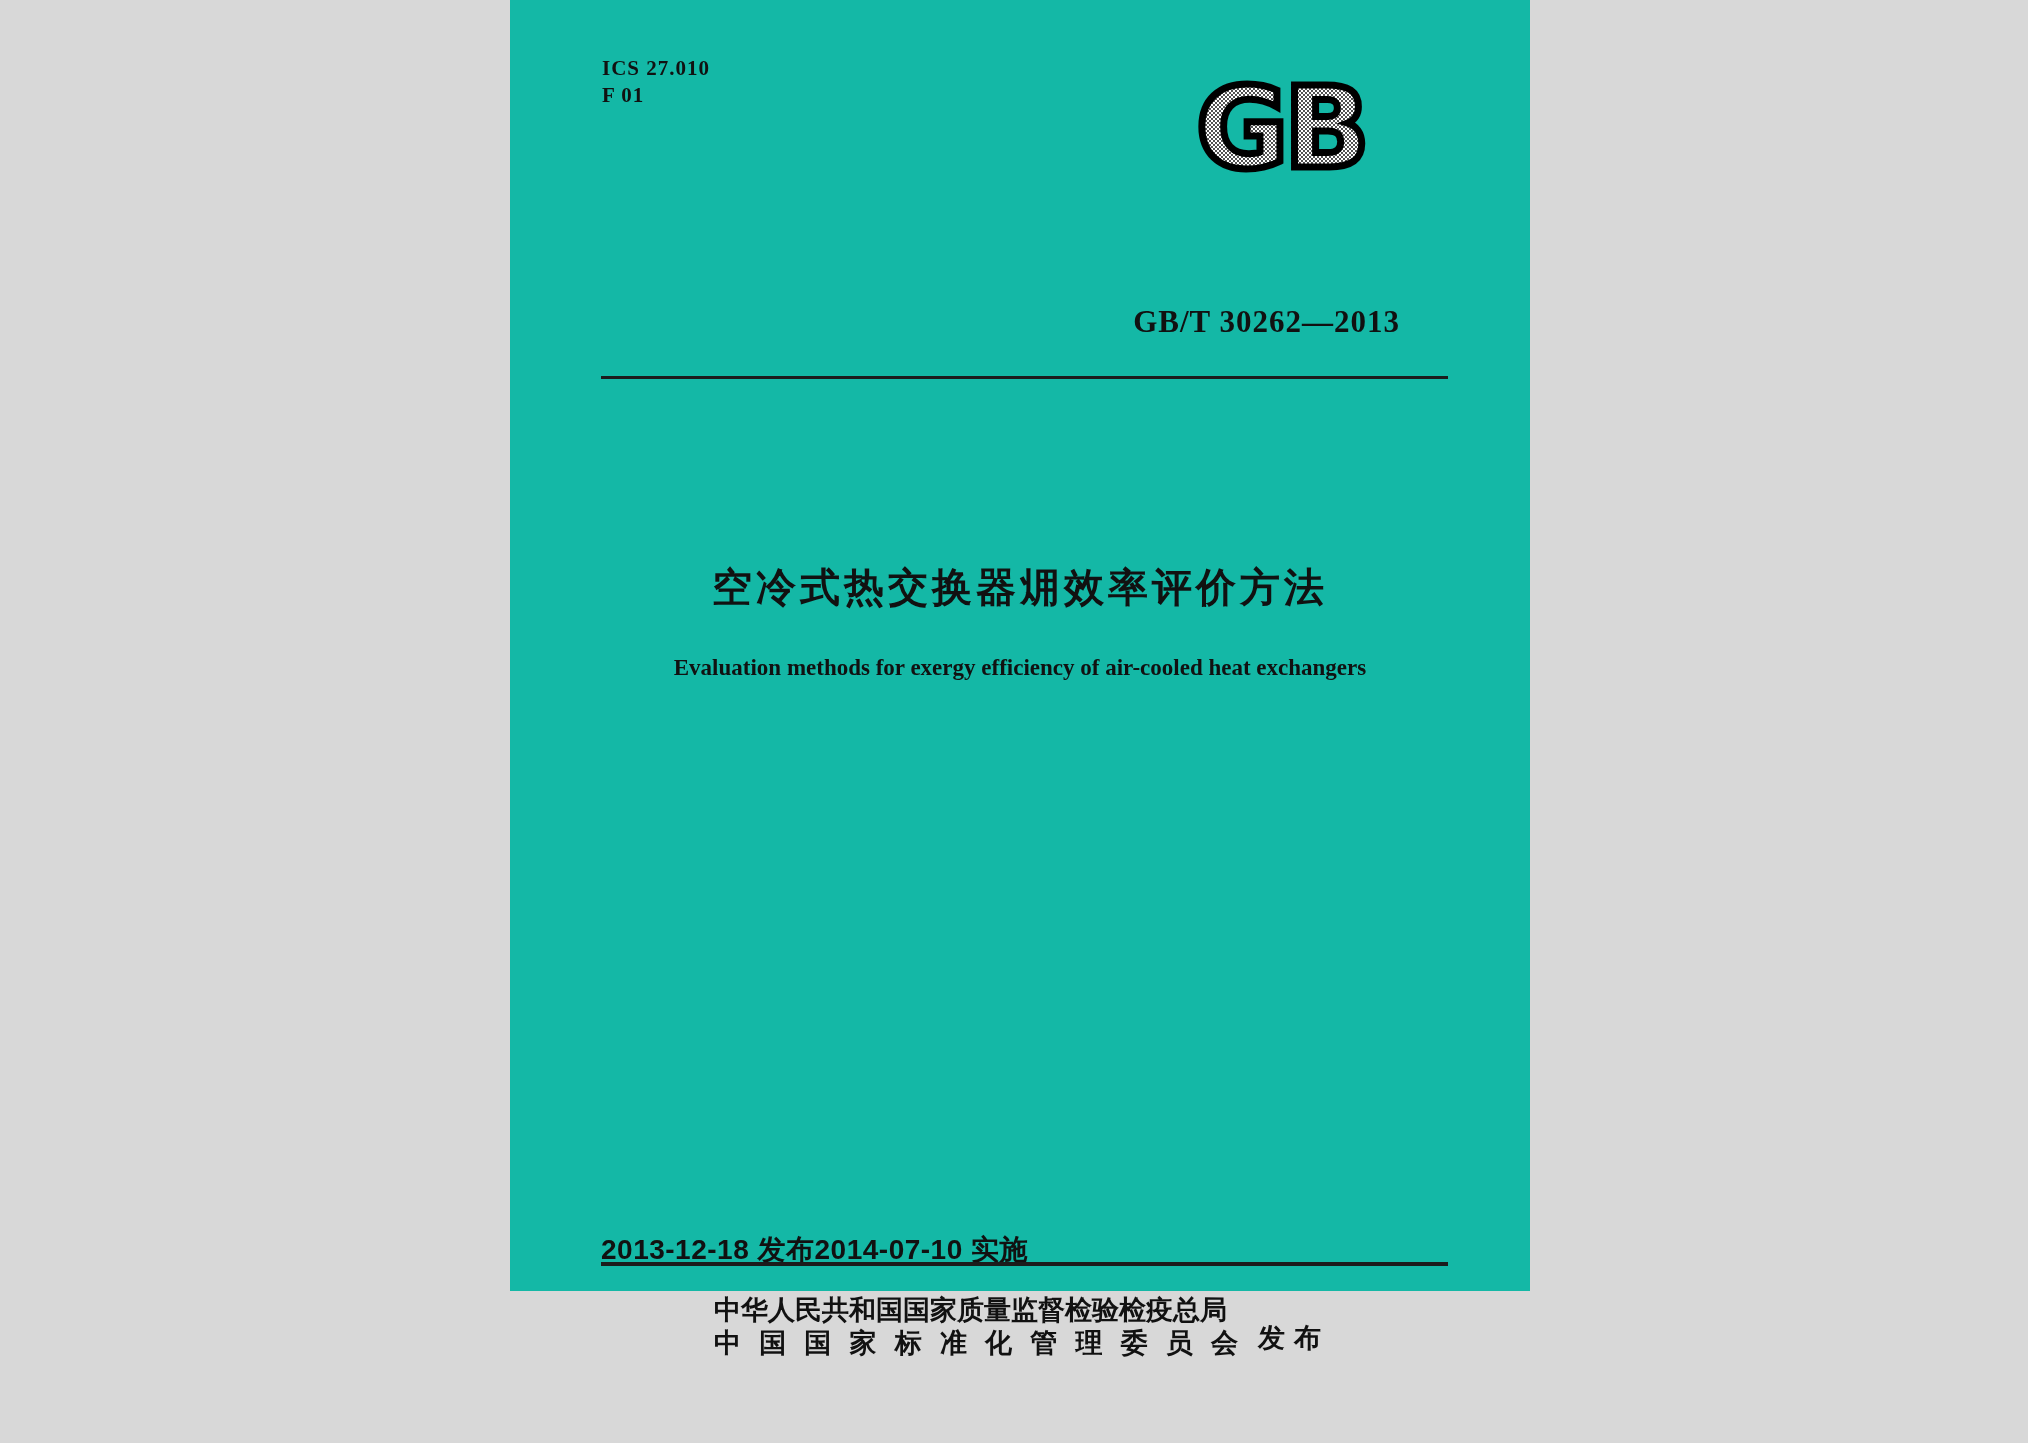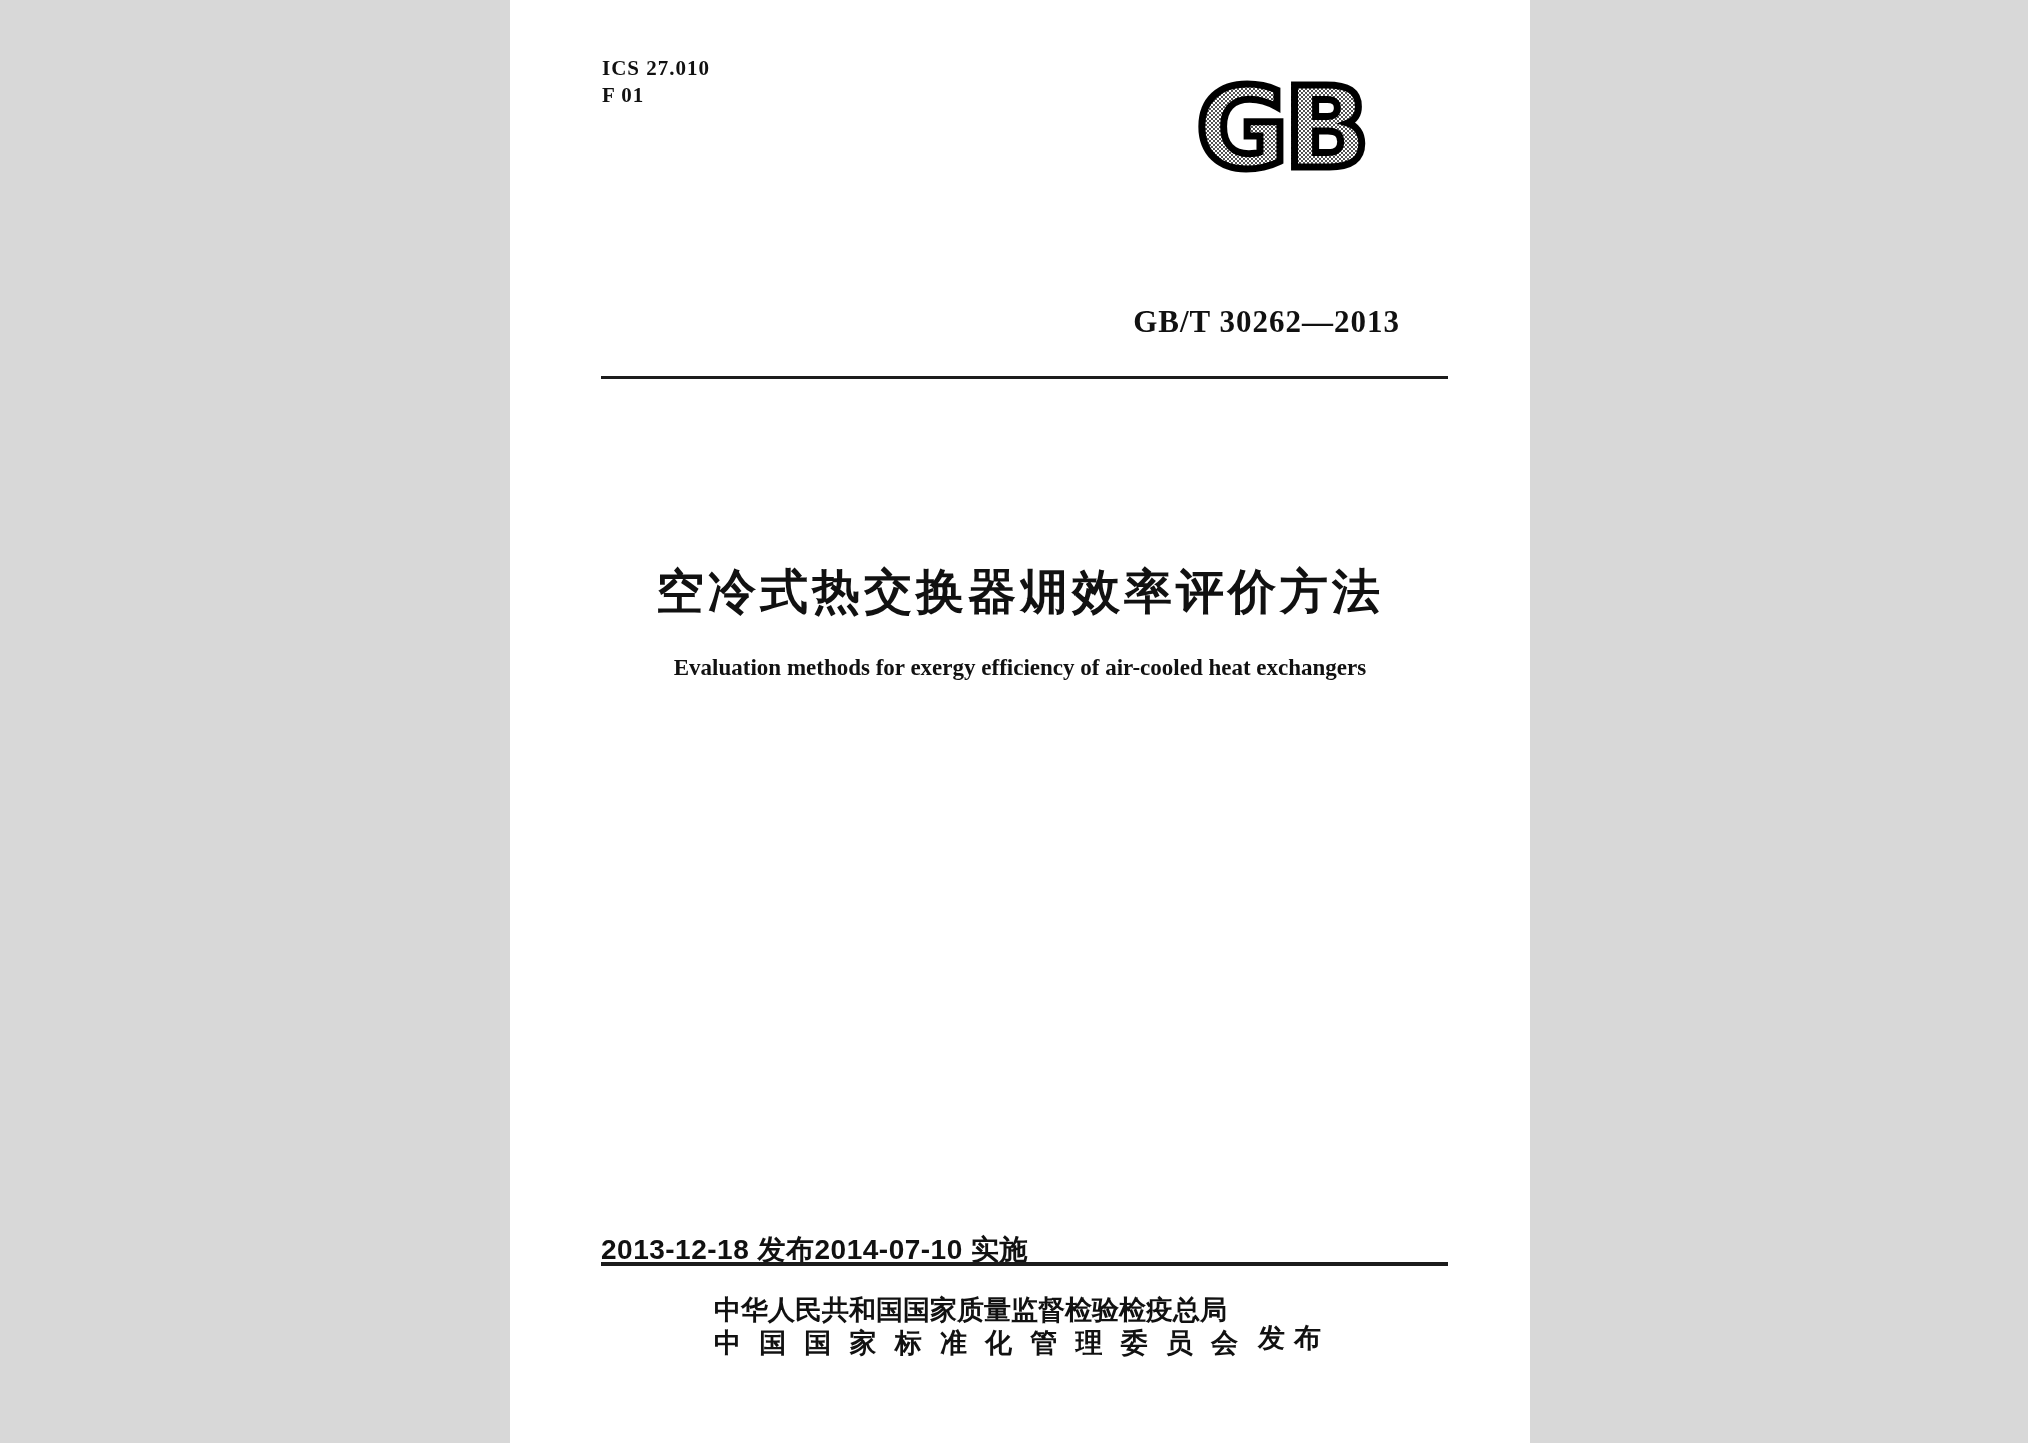--- a/index.html
+++ b/index.html
@@ -13,22 +13,22 @@
     background: #d8d8d8;
     position: relative;
     font-family: "Liberation Serif", "DejaVu Serif", serif;
     color: #111111;
   }
   .page {
     position: absolute;
     left: 510px;
     top: 0;
     width: 1020px;
-    height: 1443px;
-    background: #ffffff;
+    height: 1291px;
+    background: #14b8a6;
   }
   .abs { position: absolute; }
 
   .ics-block {
     left: 92px;
     top: 55px;
     font-weight: 700;
     font-size: 21px;
     line-height: 27px;
     letter-spacing: 1px;
@@ -67,21 +67,21 @@
     height: 3px;
     background: #1c1c1c;
   }
 
   .title-cn {
     left: 0;
     top: 560px;
     width: 100%;
     text-align: center;
     font-family: "DejaVu Sans", "Liberation Sans", sans-serif;
-    font-size: 48px;
+    font-size: 40px;
     font-weight: 700;
     letter-spacing: 4px;
   }
 
   .title-en {
     left: 0;
     top: 655px;
     width: 100%;
     text-align: center;
     font-size: 23px;

